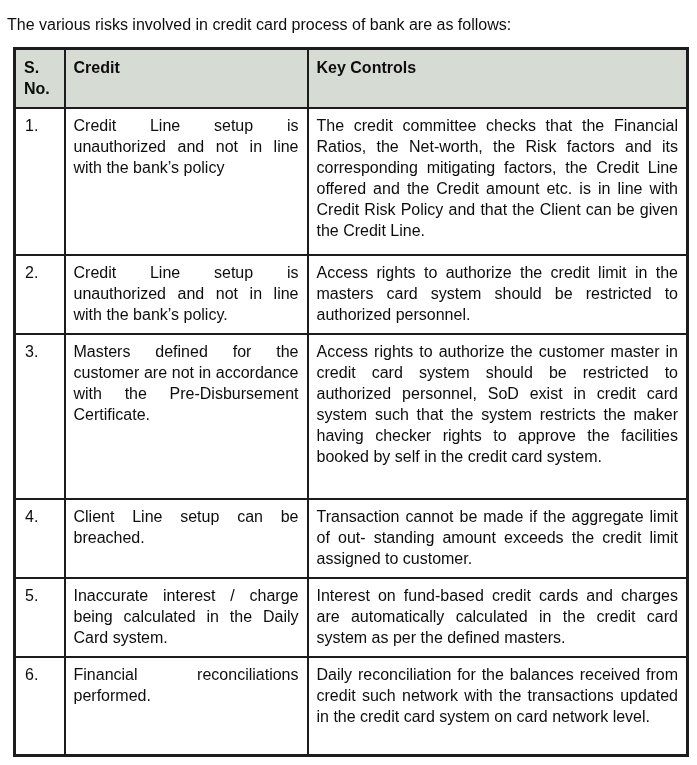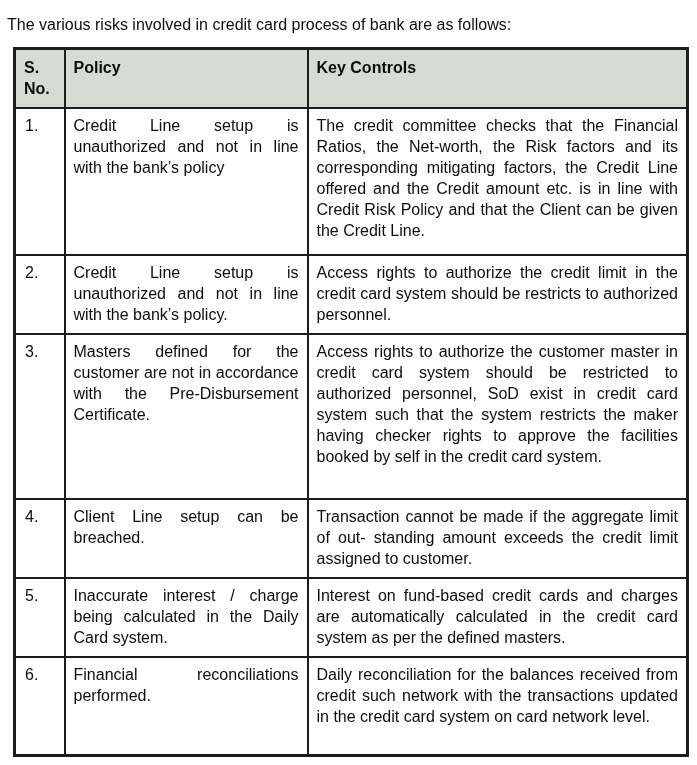--- a/index.html
+++ b/index.html
@@ -87,34 +87,34 @@
 
   <table class="risks-table">
     <colgroup>
       <col class="c-no">
       <col class="c-risk">
       <col class="c-ctl">
     </colgroup>
     <thead>
       <tr>
         <th>S. No.</th>
-        <th>Policy</th>
+        <th>Credit</th>
         <th>Key Controls</th>
       </tr>
     </thead>
     <tbody>
       <tr class="r1">
         <td class="cell-no">1.</td>
         <td class="cell-risk">Credit Line setup is unauthorized and not in line with the bank’s policy</td>
         <td class="cell-control">The credit committee checks that the Financial Ratios, the Net-worth, the Risk factors and its corresponding mitigating factors, the Credit Line offered and the Credit amount etc. is in line with Credit Risk Policy and that the Client can be given the Credit Line.</td>
       </tr>
       <tr class="r2">
         <td class="cell-no">2.</td>
         <td class="cell-risk">Credit Line setup is unauthorized and not in line with the bank’s policy.</td>
-        <td class="cell-control">Access rights to authorize the credit limit in the credit card system should be restricts to authorized personnel.</td>
+        <td class="cell-control">Access rights to authorize the credit limit in the masters card system should be restricted to authorized personnel.</td>
       </tr>
       <tr class="r3">
         <td class="cell-no">3.</td>
         <td class="cell-risk">Masters defined for the customer are not in accordance with the Pre-Disbursement Certificate.</td>
         <td class="cell-control">Access rights to authorize the customer master in credit card system should be restricted to authorized personnel, SoD exist in credit card system such that the system restricts the maker having checker rights to approve the facilities booked by self in the credit card system.</td>
       </tr>
       <tr class="r4">
         <td class="cell-no">4.</td>
         <td class="cell-risk">Client Line setup can be breached.</td>
         <td class="cell-control">Transaction cannot be made if the aggregate limit of out- standing amount exceeds the credit limit assigned to customer.</td>

